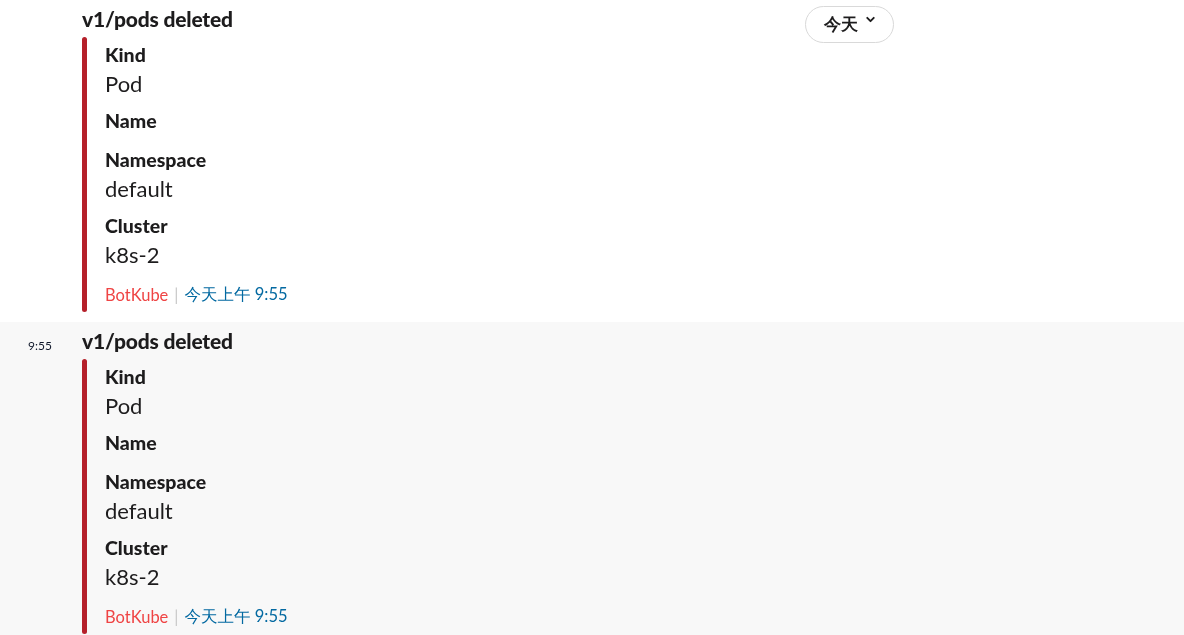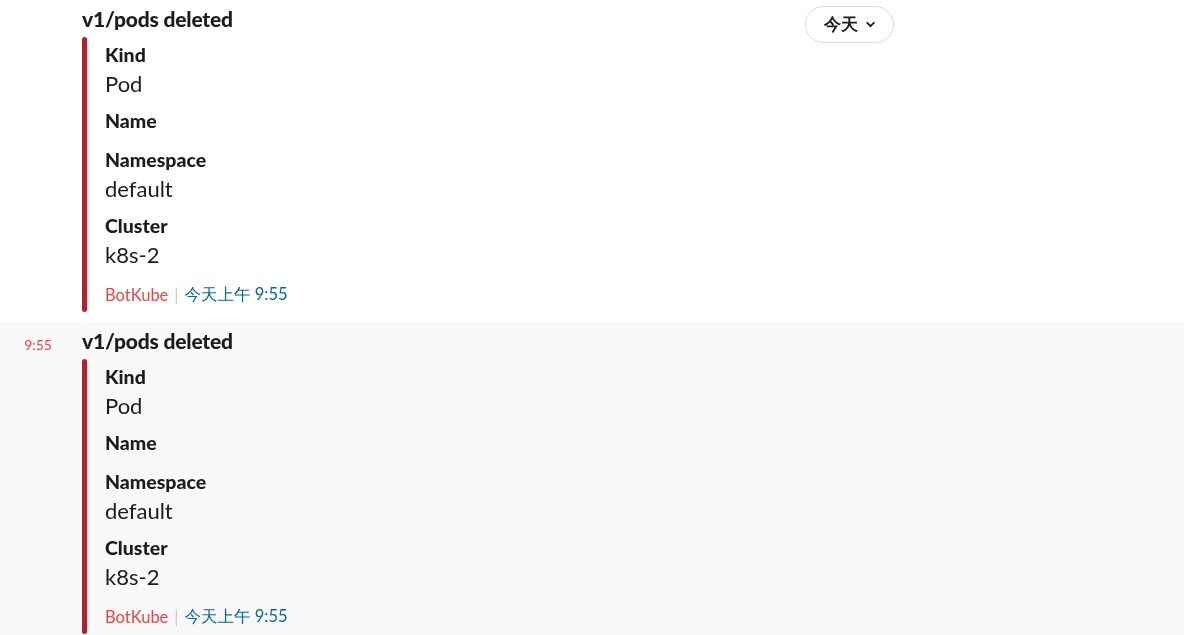--- a/index.html
+++ b/index.html
@@ -27,22 +27,22 @@
   }
   .gutter {
     width: 46px;
     flex: 0 0 46px;
     text-align: right;
     padding-right: 2px;
     padding-top: 6px;
     box-sizing: border-box;
   }
   .gutter-time {
-    font-size: 14px;
-    color: #ef4444;
+    font-size: 12px;
+    color: #0f172a;
   }
   .msg-body {
     flex: 1 1 auto;
     padding-left: 4px;
     margin-left: 24px;
   }
   .msg-title {
     font-size: 21px;
     font-weight: 900;
     letter-spacing: -0.2px;
@@ -106,21 +106,21 @@
   .footer .ts {
     color: #0369a1;
   }
   .date-pill {
     position: absolute;
     top: 6px;
     right: 290px;
   }
   .pill {
     display: inline-flex;
-    align-items: center;
+    align-items: flex-start;
     padding: 6px 16px 6px 18px;
     border: 1.5px solid #d9d9d9;
     border-radius: 22px;
     background: #ffffff;
     font-size: 17px;
     font-weight: 900;
     color: #1d1c1d;
   }
   .pill .chev {
     display: inline-flex;

